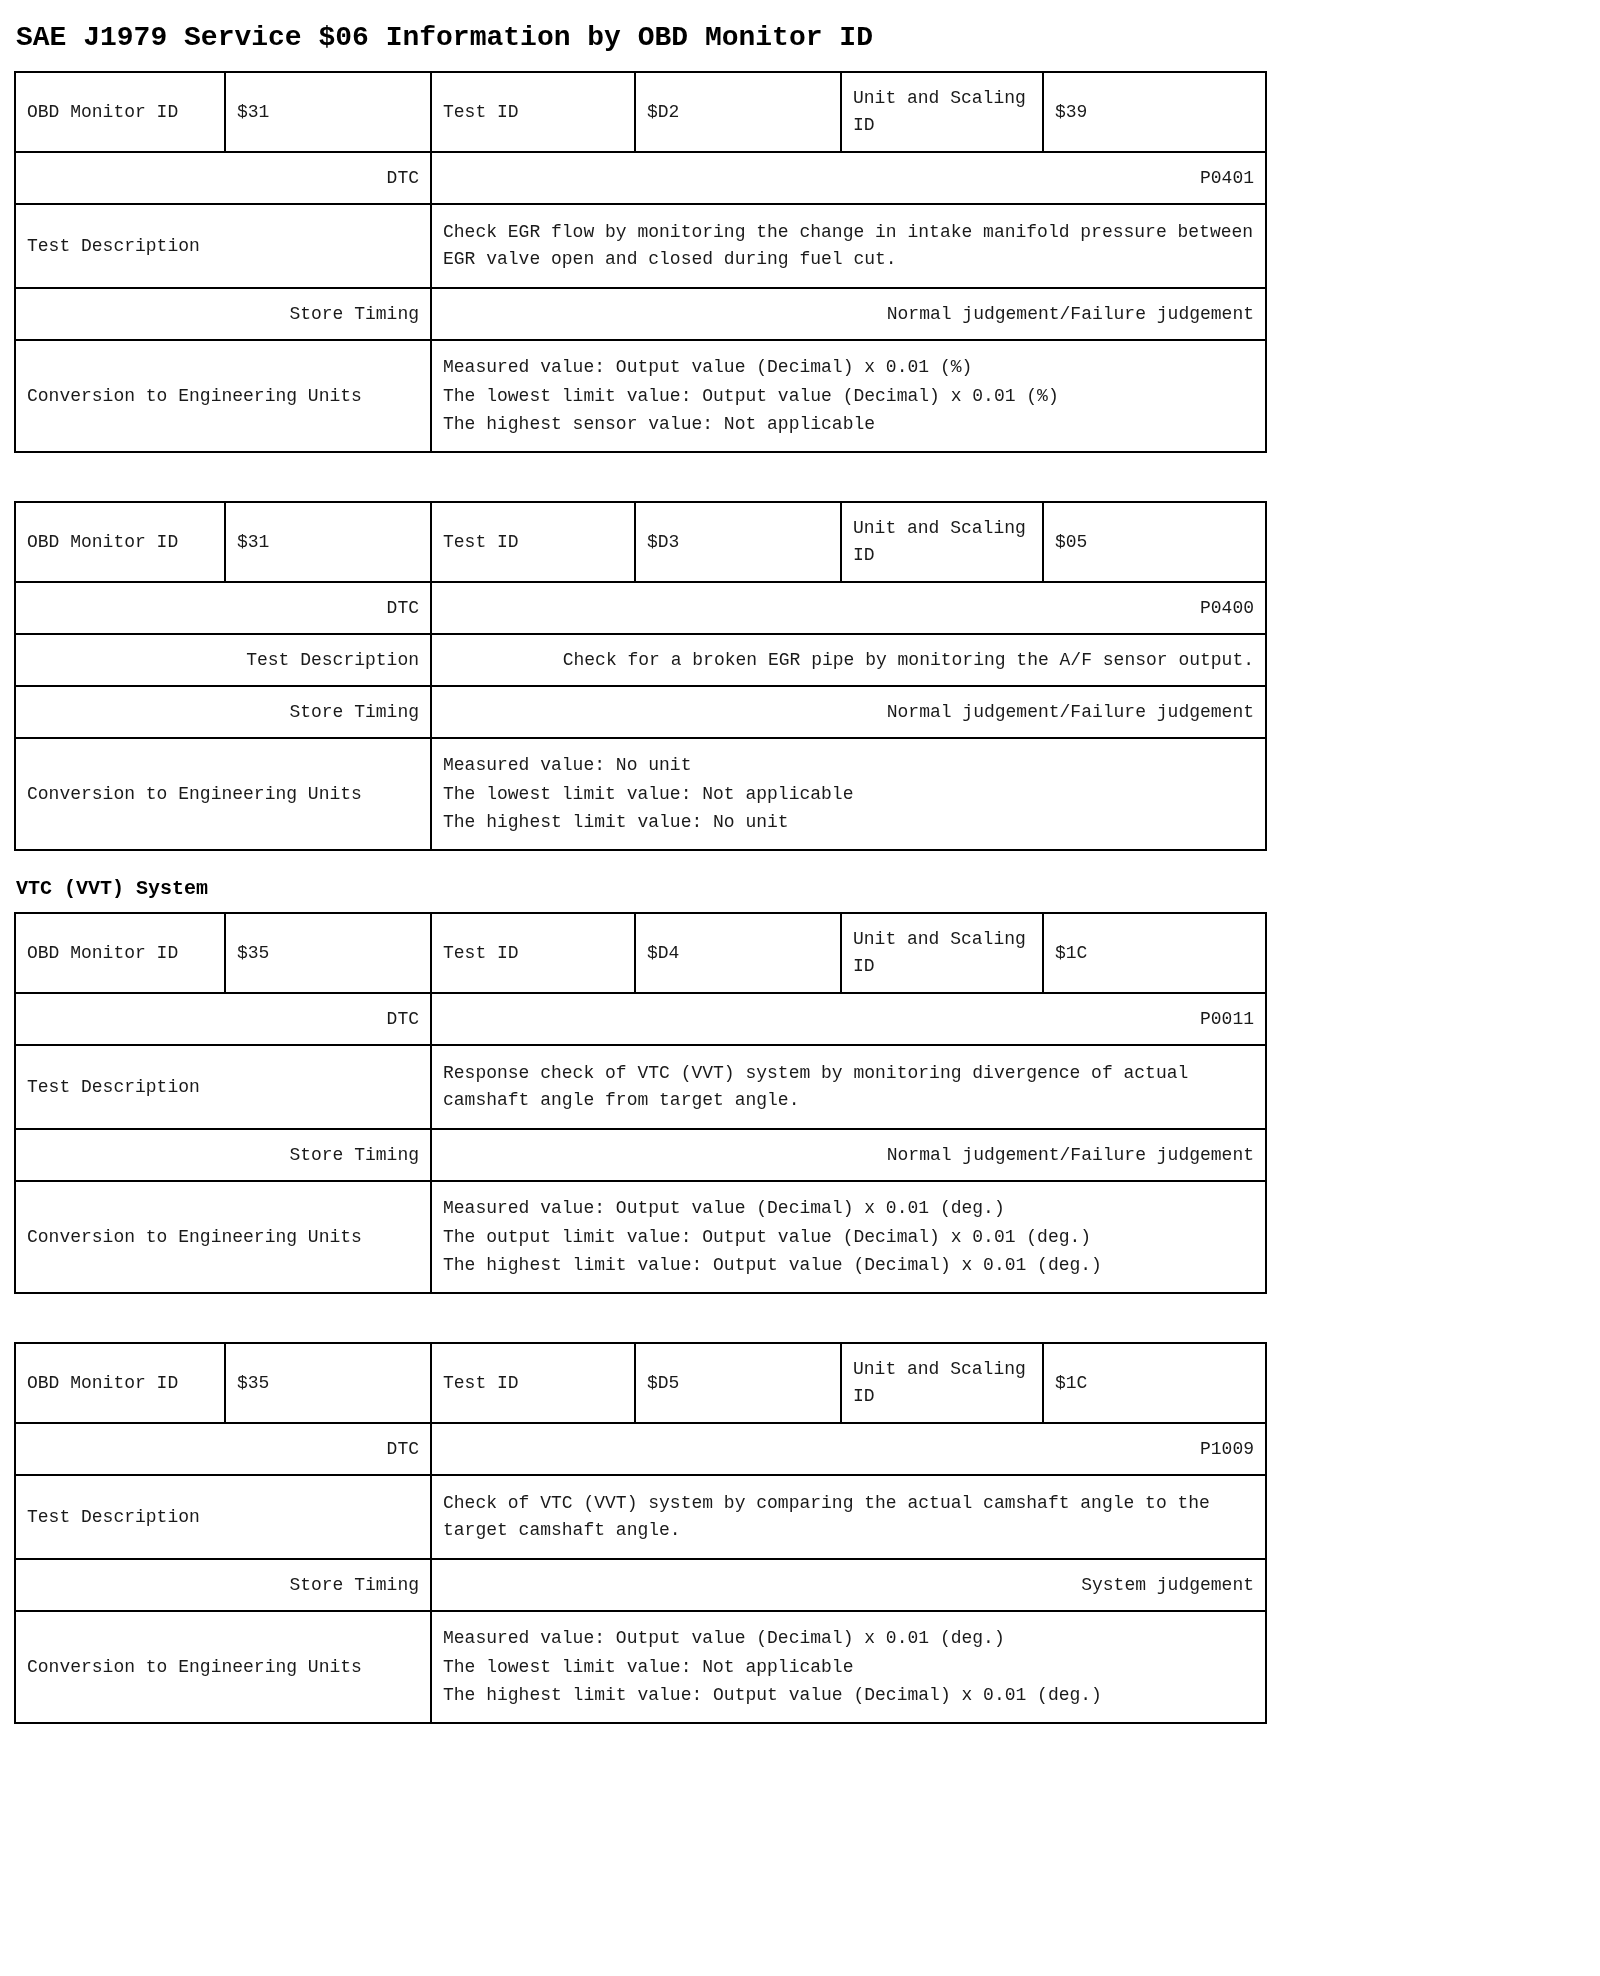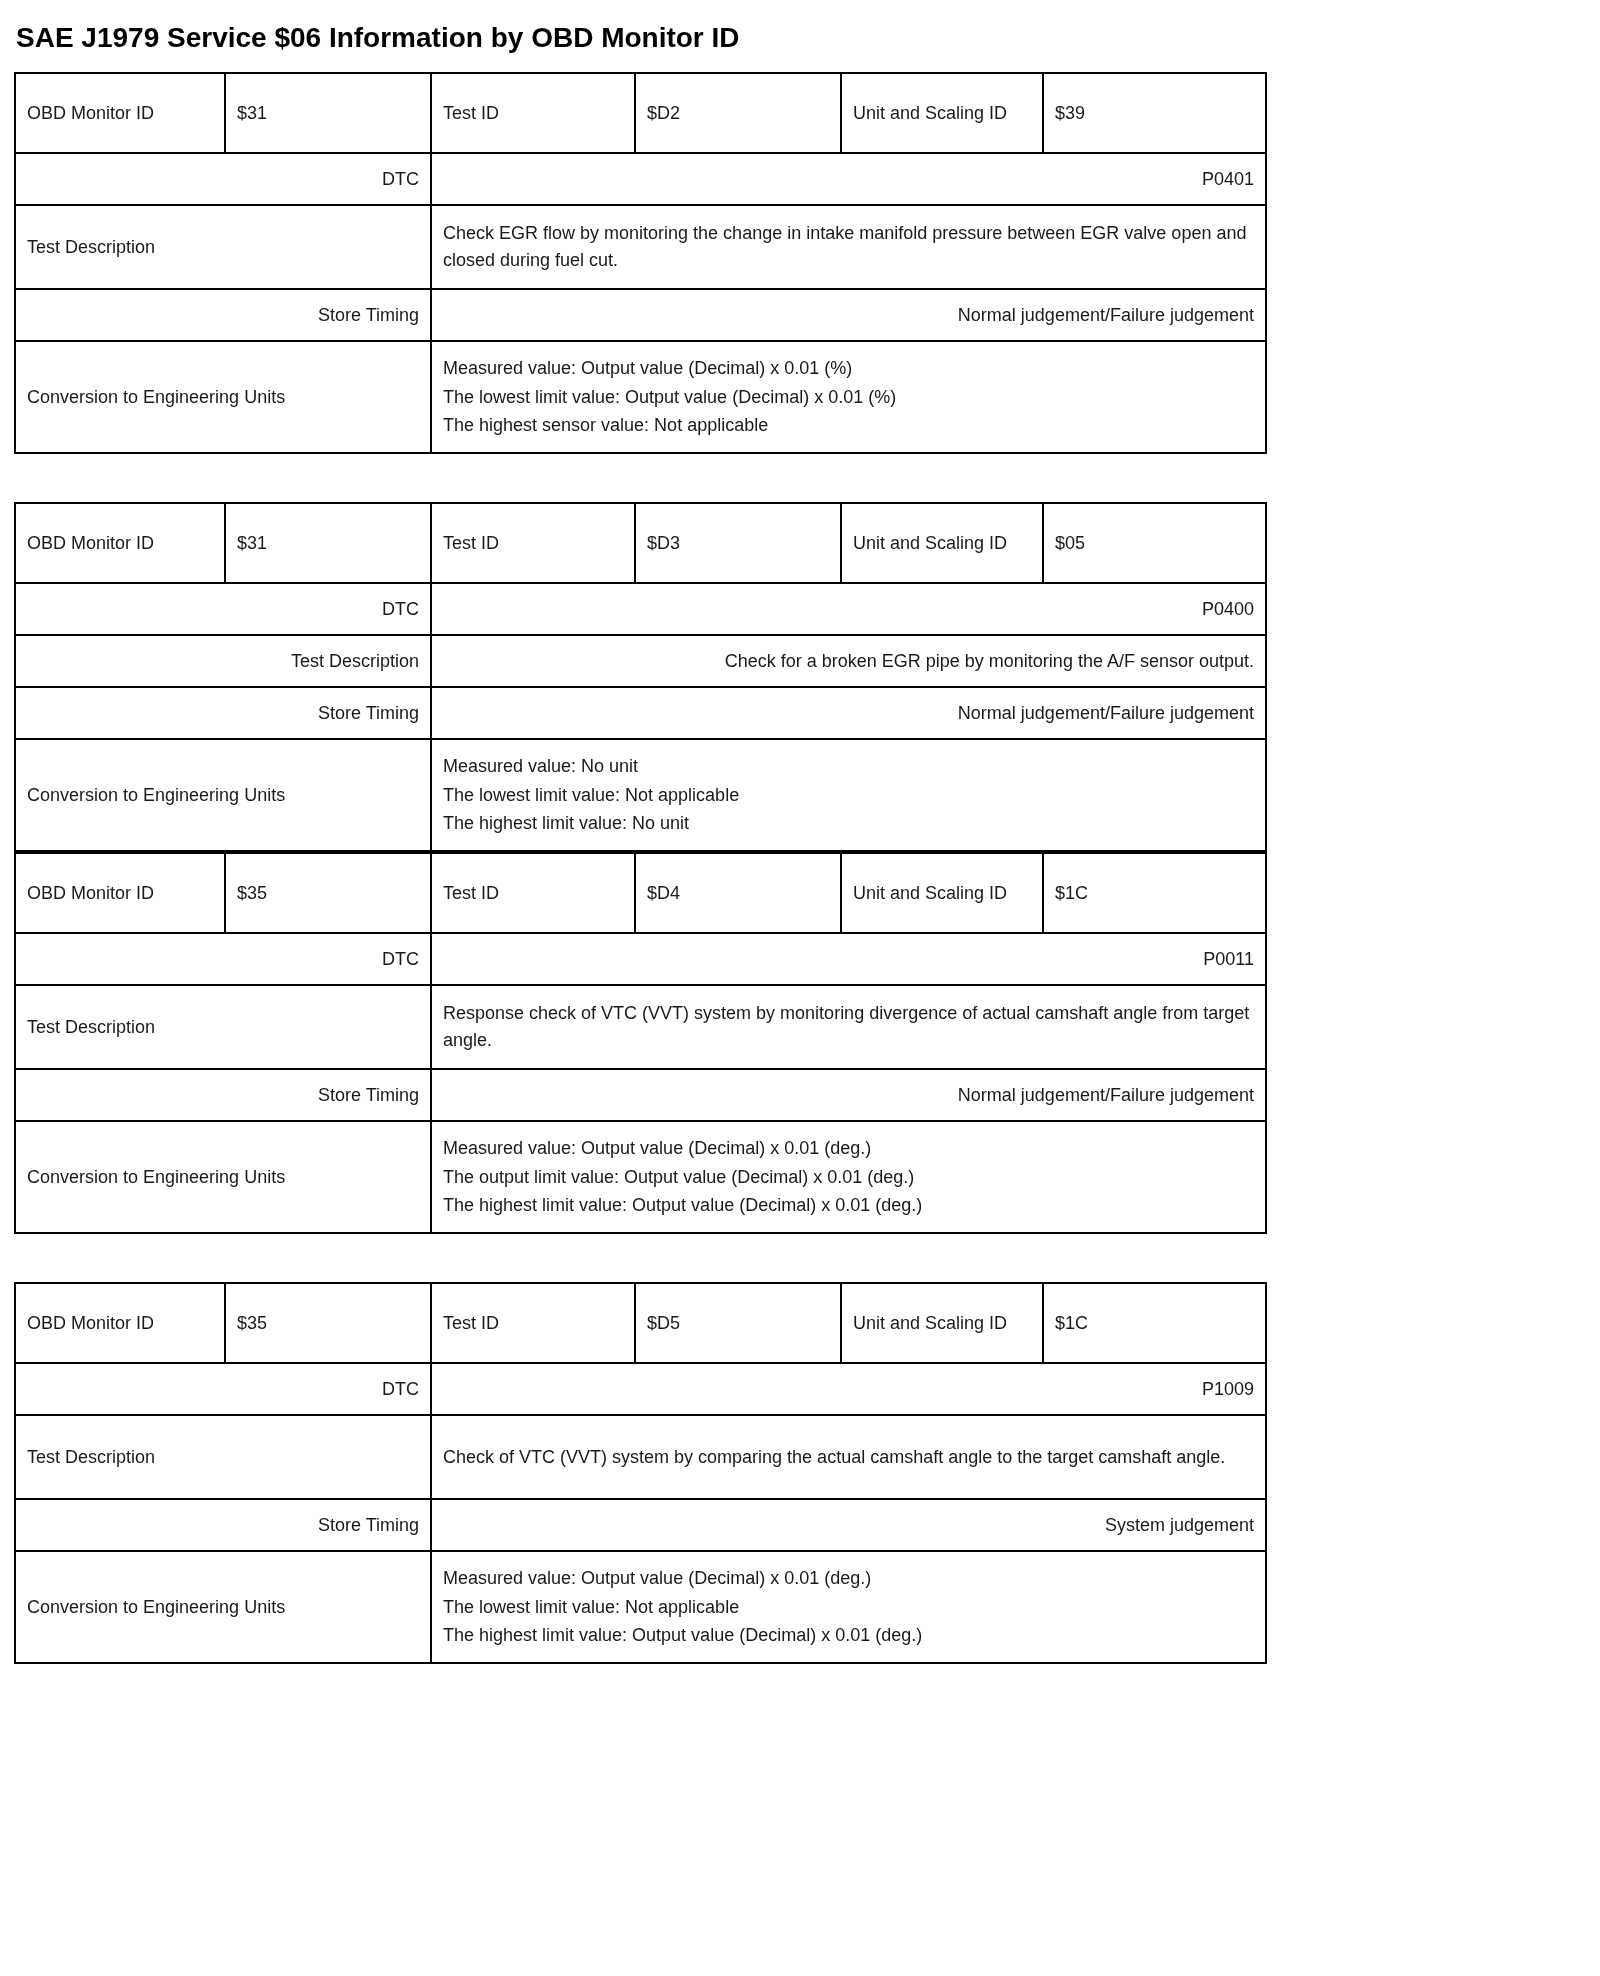--- a/index.html
+++ b/index.html
@@ -7,21 +7,21 @@
     padding: 0;
     background: #ffffff;
   }
   .page {
     width: 1404px;
     min-height: 1976px;
     box-sizing: border-box;
     padding: 22px 14px 20px 14px;
     background: #ffffff;
     color: #0a0a0a;
-    font-family: Liberation Sans, sans-serif;
+    font-family: Liberation Mono, monospace;
   }
   .doc-title {
     font-size: 28px;
     font-weight: bold;
     margin: 0 0 18px 2px;
     color: #000000;
   }
   .section-heading {
     font-size: 20px;
     font-weight: bold;
@@ -133,20 +133,21 @@
       <td colspan="2">Conversion to Engineering Units</td>
       <td colspan="4">
         <div class="conv-line">Measured value: No unit</div>
         <div class="conv-line">The lowest limit value: Not applicable</div>
         <div class="conv-line">The highest limit value: No unit</div>
       </td>
     </tr>
   </tbody>
     </table>
 
+  <h2 class="section-heading">VTC (VVT) System</h2>
 
   <table class="spec">
     <colgroup>
       <col style="width:210px">
         <col style="width:206px">
         <col style="width:204px">
       <col style="width:206px">
         <col style="width:202px">
         <col style="width:223px">
     </colgroup>

